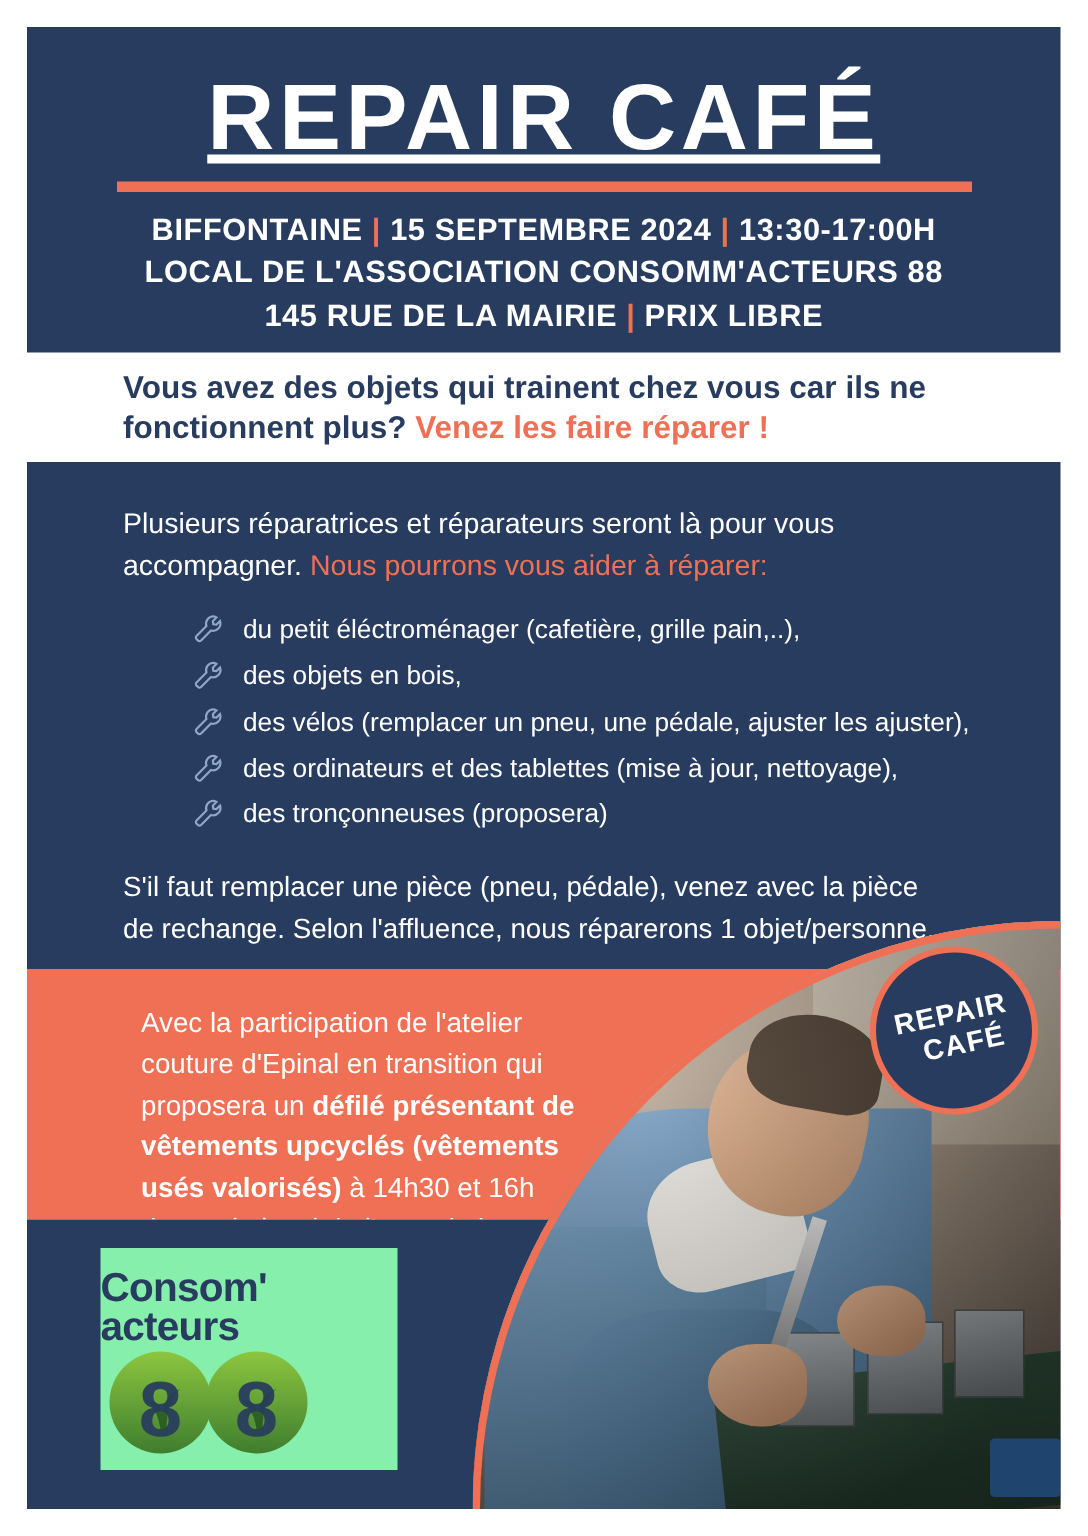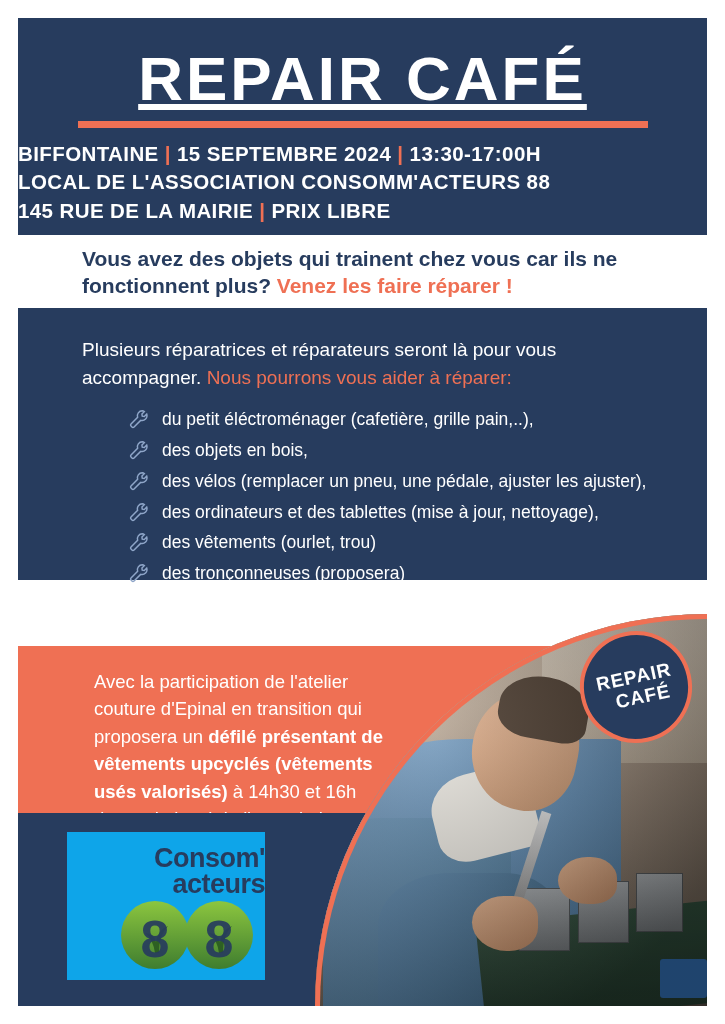--- a/index.html
+++ b/index.html
@@ -36,21 +36,21 @@
   }
   .title-rule {
     width: 570px; height: 7px;
     background: #ef7054;
     margin: 6px auto 12px auto;
   }
   .subline {
     color: #ffffff;
     font-weight: bold;
     font-size: 20.5px;
-    text-align: left;
+    text-align: center;
     letter-spacing: 0.4px;
     line-height: 1.38;
     white-space: nowrap;
   }
   .sep { color: #ef7054; font-weight: bold; }
 
   
   .question-band {
     position: absolute;
     left: 18px; top: 236px;
@@ -66,21 +66,21 @@
     line-height: 1.3;
     padding-left: 64px;
     padding-right: 20px;
   }
   .question .accent { color: #ef7054; }
 
   
   .body-navy {
     position: absolute;
     left: 18px; top: 308px;
-    width: 689px; height: 272px;
+    width: 689px; height: 338px;
     background: #273c5e;
     color: #ffffff;
   }
   .intro {
     font-size: 19px;
     line-height: 1.45;
     padding: 28px 70px 0 64px;
     font-weight: 300;
   }
   .intro .accent { color: #ef7054; }
@@ -132,24 +132,24 @@
     left: 18px; top: 813px;
     width: 689px; height: 193px;
     background: #273c5e;
   }
 
   
   .logo-box {
     position: absolute;
     left: 67px; top: 832px;
     width: 198px; height: 148px;
-    background: #0ea5e9;
+    background: #86efac;
     display: flex;
     flex-direction: column;
-    align-items: flex-end;
+    align-items: flex-start;
     justify-content: center;
     padding-top: 4px;
   }
   .logo-line1, .logo-line2 {
     color: #273c5e;
     font-weight: bold;
     font-size: 27px;
     letter-spacing: -0.5px;
     line-height: 0.98;
   }
@@ -358,28 +358,20 @@
           </svg>
         </span>
         <span>des ordinateurs et des tablettes (mise à jour, nettoyage),</span>
       </li>
       <li>
         <span class="wrench">
           <svg viewBox="0 0 24 24" width="22" height="22" aria-hidden="true">
             <path d="M15.6 3.1a5.4 5.4 0 0 0-5.1 7.1L3.3 17.4a1.6 1.6 0 0 0 0 2.3l1 1a1.6 1.6 0 0 0 2.3 0l7.2-7.2a5.4 5.4 0 0 0 6.6-6.9l-2.6 2.6-2.3-.3-.3-2.3 2.6-2.6a5.4 5.4 0 0 0-2.2-.9z" fill="none" stroke="#8fa6c9" stroke-width="1.6"></path>
           </svg>
         </span>
-        <span>des vêtements (ourlet, trou)</span>
-      </li>
-      <li>
-        <span class="wrench">
-          <svg viewBox="0 0 24 24" width="22" height="22" aria-hidden="true">
-            <path d="M15.6 3.1a5.4 5.4 0 0 0-5.1 7.1L3.3 17.4a1.6 1.6 0 0 0 0 2.3l1 1a1.6 1.6 0 0 0 2.3 0l7.2-7.2a5.4 5.4 0 0 0 6.6-6.9l-2.6 2.6-2.3-.3-.3-2.3 2.6-2.6a5.4 5.4 0 0 0-2.2-.9z" fill="none" stroke="#8fa6c9" stroke-width="1.6"></path>
-          </svg>
-        </span>
         <span>des tronçonneuses (proposera)</span>
       </li>
     </ul>
 
     <div class="note">S'il faut remplacer une pièce (pneu, pédale), venez avec la pièce de rechange. Selon l'affluence, nous réparerons 1 objet/personne.</div>
   </div>
 
   <div class="band-orange">
     <div class="txt">
       <span>Avec la participation de l'atelier couture d'Epinal en transition qui proposera un </span>

